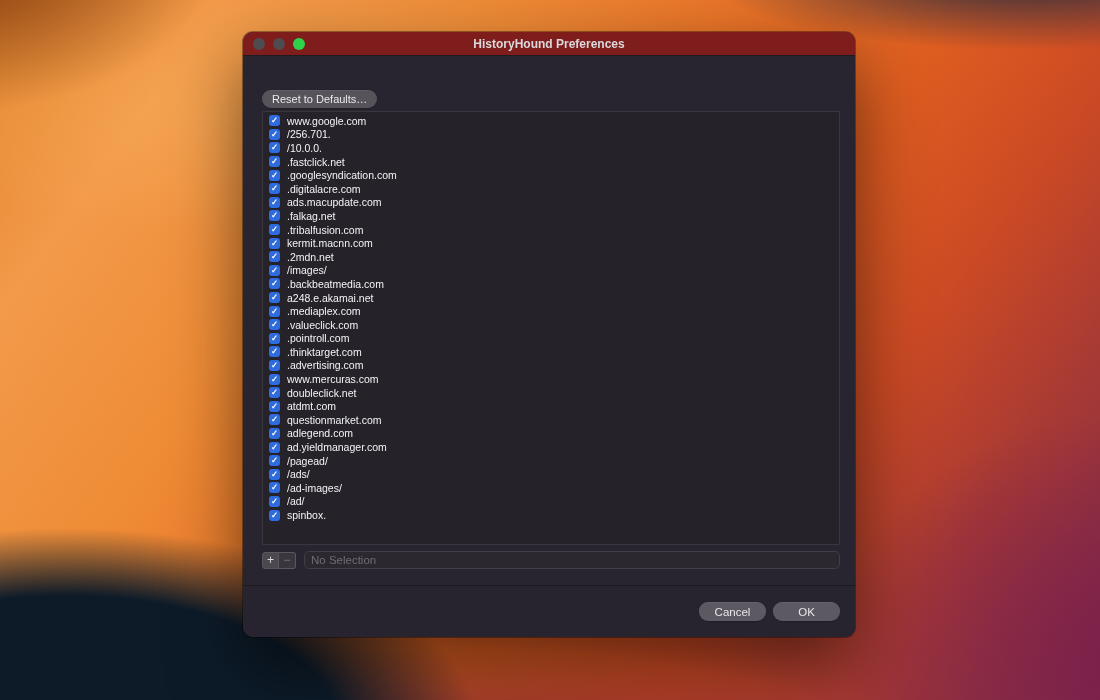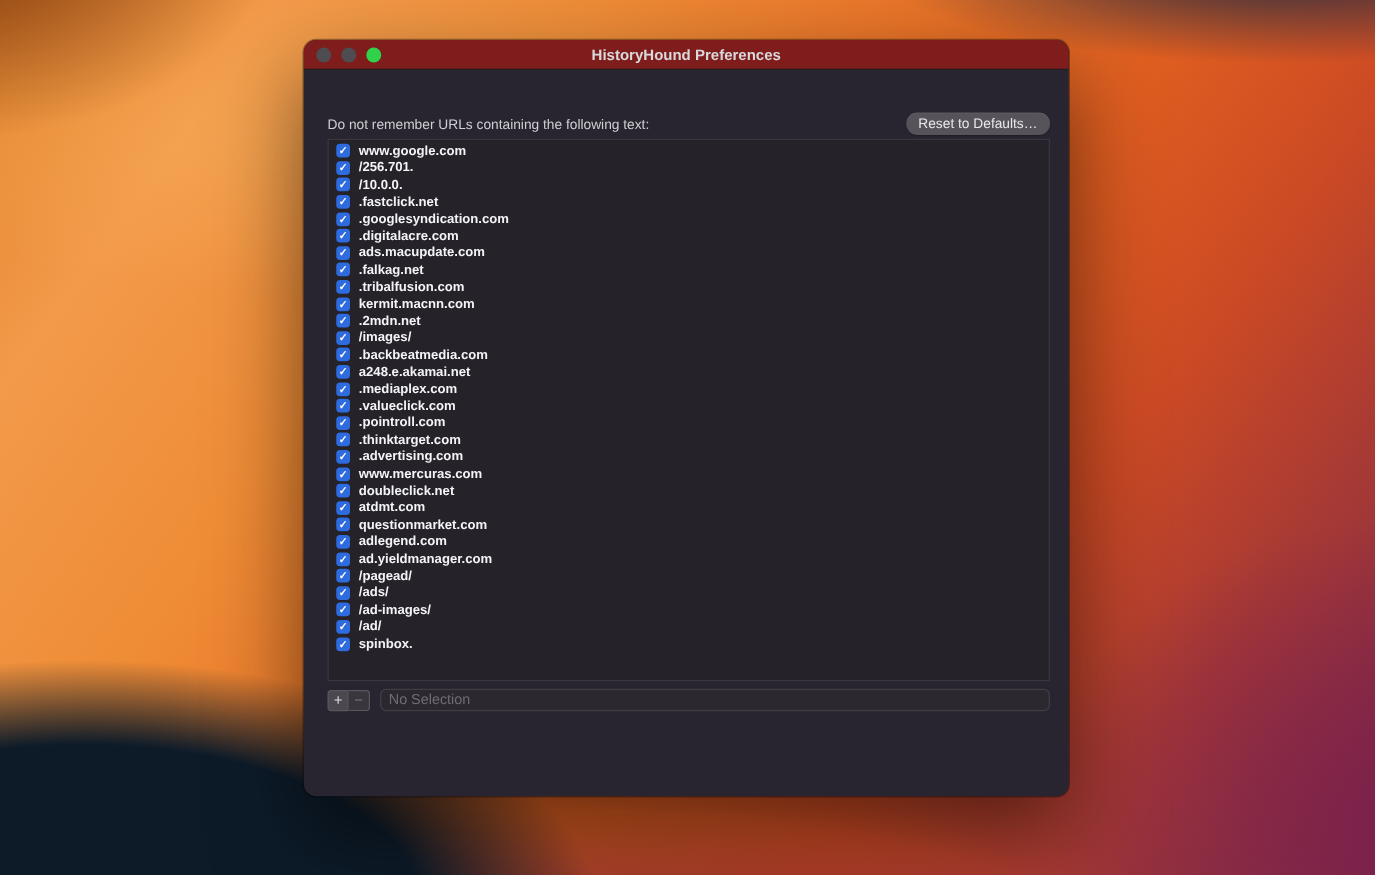--- a/index.html
+++ b/index.html
@@ -46,21 +46,21 @@
     font-size:11px; font-family:inherit; padding:2px 10px; height:18px;
     box-shadow:inset 0 0.5px 0 rgba(255,255,255,.12), 0 0.5px 1px rgba(0,0,0,.3); }
 
   .list { position:absolute; top:79px; left:19px; right:15px; height:434px;
     background:#252229; border:1px solid #39363e; border-radius:1px;
     padding-top:2px; overflow:hidden; }
   .filter-row { display:flex; align-items:center; height:13.6px; }
   .checkbox { width:11px; height:11px; margin-left:6px; margin-right:7px;
     border-radius:3px; background:#2d6bde; color:#fff; font-size:8.5px;
     font-weight:700; line-height:11px; text-align:center; flex:0 0 auto; }
-  .filter-label { font-size:10.5px; font-weight:700; color:#f4f4f6;
+  .filter-label { font-size:10.5px; font-weight:400; color:#f4f4f6;
     white-space:nowrap; }
 
   .controls { position:absolute; top:519px; left:19px; right:15px; height:18px;
     display:flex; align-items:center; }
   .stepper { display:flex; height:17px; }
   .step-btn { width:17px; height:17px; font-size:12px; line-height:15px;
     text-align:center; background:#4b484f; border:1px solid #5a575f;
     color:#dddce0; }
   .step-btn.add { border-radius:3px 0 0 3px; }
   .step-btn.remove { border-radius:0 3px 3px 0; border-left:none;
@@ -88,21 +88,20 @@
     <div class="lights">
       <span class="light"></span>
       <span class="light"></span>
       <span class="light" id="zoom-light" style="background: rgb(48, 209, 75);"></span>
     </div>
     <span class="title">HistoryHound Preferences</span>
   </div>
 
 
   <div class="header-row">
-    <span class="desc">Do not remember URLs containing the following text:</span>
     <button class="btn">Reset to Defaults…</button>
   </div>
 
   <div class="list">
       <div class="filter-row">
         <span class="checkbox" style="background: rgb(45, 107, 222);">✓</span>
         <span class="filter-label">www.google.com</span>
       </div>
       <div class="filter-row">
         <span class="checkbox" style="background: rgb(45, 107, 222);">✓</span>
@@ -223,14 +222,18 @@
     </div>
 
   <div class="controls">
     <div class="stepper">
       <span class="step-btn add">+</span>
       <span class="step-btn remove">−</span>
     </div>
     <input class="sel-field" value="" placeholder="No Selection" style="">
   </div>
 
+  <div class="footer">
+    <button class="btn">Cancel</button>
+    <button class="btn">OK</button>
+  </div>
 
 </div>
 
 </body></html>

